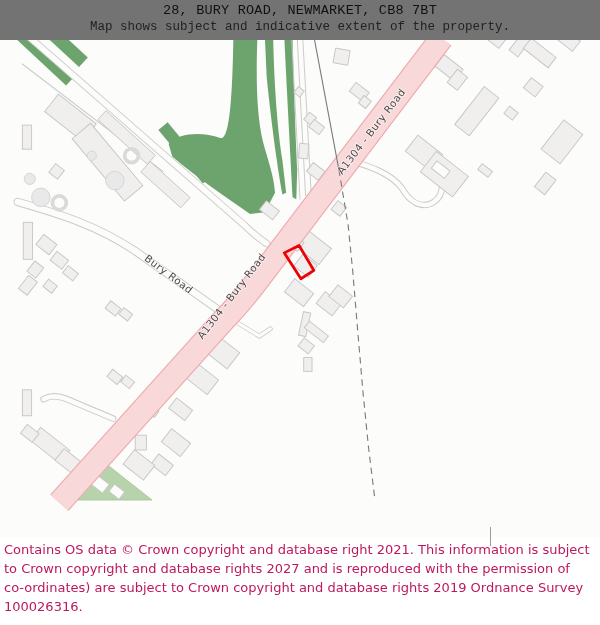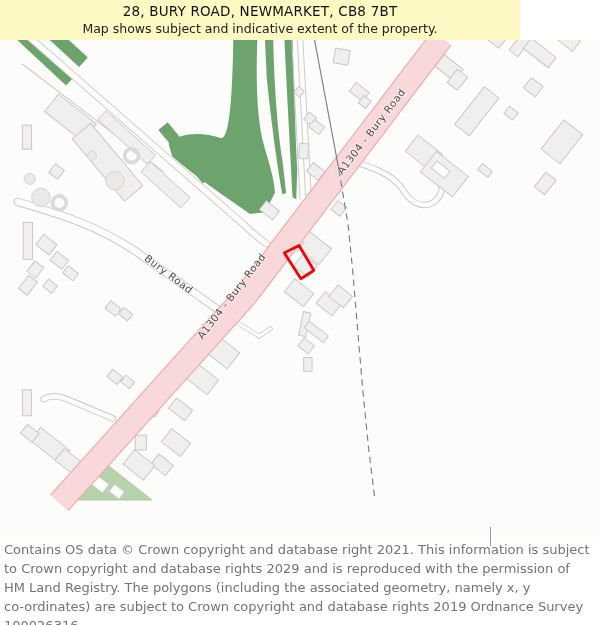--- a/index.html
+++ b/index.html
@@ -1,23 +1,23 @@
 <!DOCTYPE html>
 <html><head>
 <meta charset="utf-8">
 <style>
   html,body{margin:0;padding:0;background:#ffffff;}
   #stage{position:relative;width:600px;height:625px;background:#ffffff;overflow:hidden;
          font-family:"DejaVu Sans","Liberation Sans",sans-serif;}
-  #titleblock{position:absolute;left:0;top:0;width:520px;height:40px;text-align:center;background:#fef9c3;z-index:5;}
+  #titleblock{position:absolute;left:0;top:0;width:600px;height:40px;text-align:center;background:#737373;z-index:5;font-family:Liberation Mono, monospace;}
   #title{font-size:13.5px;color:#111;padding-top:3px;letter-spacing:.2px;}
   #subtitle{font-size:12.5px;color:#222;padding-top:2px;}
   #mapwrap{position:absolute;left:0;top:40px;width:600px;height:497px;background:#fcfcfb;}
   #footer{position:absolute;left:0;top:537px;width:600px;height:88px;background:#ffffff;z-index:5;}
-  #footer .fline{font-size:13px;color:#737373;line-height:19px;padding-left:4px;white-space:nowrap;}
+  #footer .fline{font-size:13px;color:#be185d;line-height:19px;padding-left:4px;white-space:nowrap;}
   #footer .fline:first-child{padding-top:3px;}
   .roadlabel{font-size:11px;fill:#4a4a4a;letter-spacing:.6px;paint-order:stroke;stroke:#ffffff;stroke-width:2px;stroke-opacity:.55;}
   #stray-line{position:absolute;left:490px;top:527px;width:1px;height:19px;background:#9a9a9a;z-index:6;}
 </style>
 </head>
 <body>
 
 <div id="stage">
 
   <div id="titleblock">
@@ -169,19 +169,18 @@
     </g>
 
     <polygon points="283,270 299,262 315,289 301,298" fill="none" stroke="#ee0007" stroke-width="3" stroke-linejoin="round"></polygon>
   </svg>
   </div>
 
   <div id="stray-line"></div>
 
   <div id="footer">
     <div class="fline">Contains OS data © Crown copyright and database right 2021. This information is subject</div>
-    <div class="fline">to Crown copyright and database rights 2029 and is reproduced with the permission of</div>
-    <div class="fline">HM Land Registry. The polygons (including the associated geometry, namely x, y</div>
+    <div class="fline">to Crown copyright and database rights 2027 and is reproduced with the permission of</div>
     <div class="fline">co-ordinates) are subject to Crown copyright and database rights 2019 Ordnance Survey</div>
     <div class="fline">100026316.</div>
   </div>
 
 </div>
 
 </body></html>

